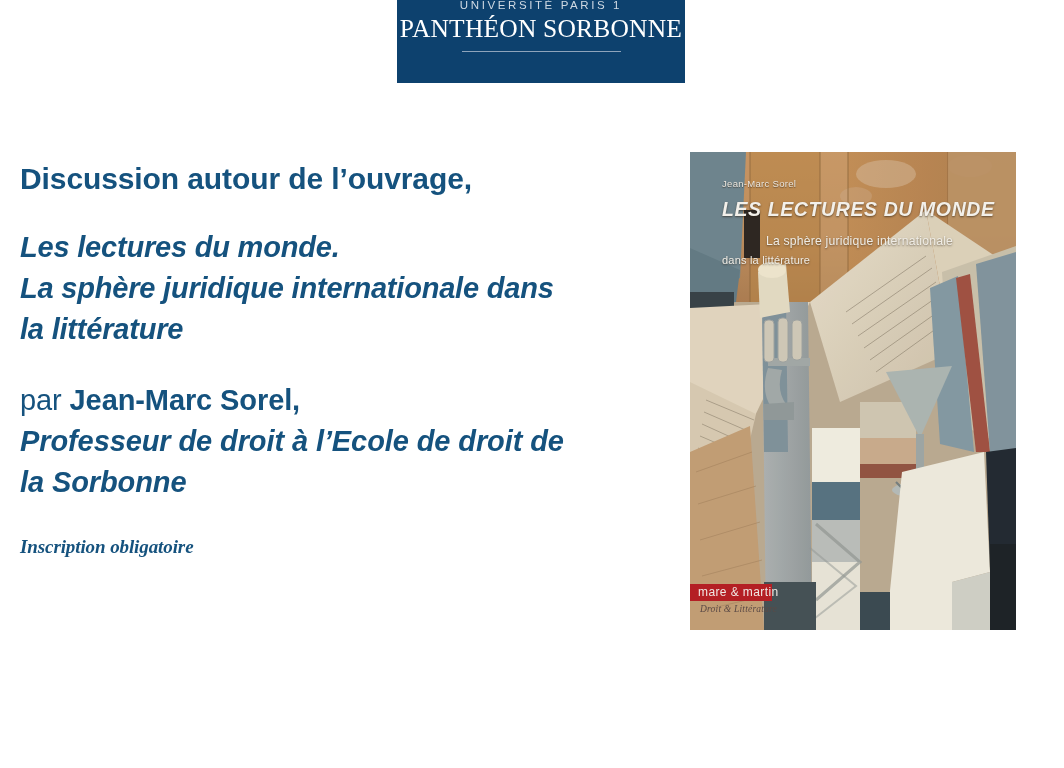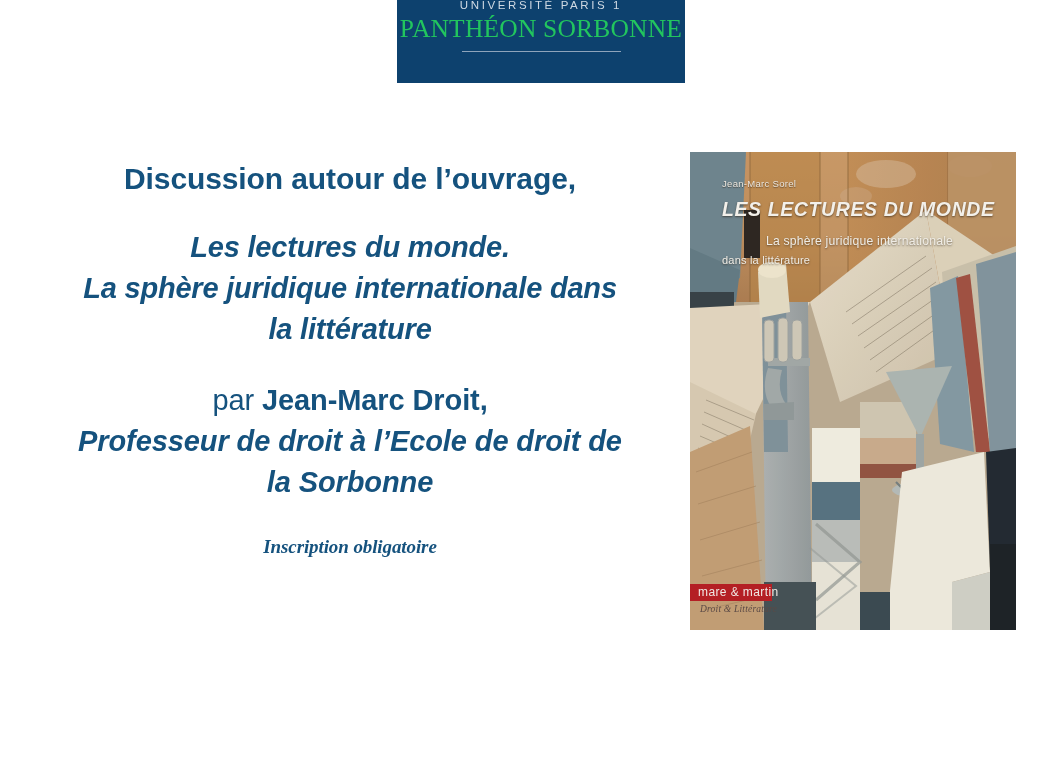--- a/index.html
+++ b/index.html
@@ -33,21 +33,21 @@
     font-size: 11.5px;
     letter-spacing: 2.6px;
     color: #cfd9e3;
     font-family: "Liberation Sans", sans-serif;
     line-height: 15px;
     white-space: nowrap;
   }
   #logo-main-line {
     font-family: "Liberation Serif", serif;
     font-size: 25.5px;
-    color: #22c55e;
+    color: #ffffff;
     letter-spacing: 0.2px;
     line-height: 30px;
     white-space: nowrap;
     margin-top: 1px;
   }
   #logo-rule {
     width: 159px;
     height: 1px;
     background: #8ea4bb;
     margin: 7px auto 0 auto;
@@ -60,21 +60,21 @@
     margin-top: 6px;
     white-space: nowrap;
   }
 
   
   #text-column {
     position: absolute;
     left: 20px;
     top: 158px;
     width: 660px;
-    text-align: center;
+    text-align: left;
     color: #15527e;
   }
   .para {
     margin: 0;
     line-height: 1.42;
   }
   .p-title {
     font-size: 30px;
     font-weight: bold;
     letter-spacing: -0.1px;
@@ -215,21 +215,21 @@
 
   <p class="para p-title">Discussion autour de l’ouvrage,</p>
 
   <p class="para p-booktitle">
     <span>Les lectures du monde.</span><br>
     <span>La sphère juridique internationale dans</span><br>
     <span>la littérature</span>
   </p>
 
   <p class="para p-author">
-    <span class="lead">par </span><span class="name">Jean-Marc Droit,</span><br>
+    <span class="lead">par </span><span class="name">Jean-Marc Sorel,</span><br>
     <span class="role">Professeur de droit à l’Ecole de droit de</span><br>
     <span class="role">la Sorbonne</span>
   </p>
 
   <p class="para p-notice">Inscription obligatoire</p>
 </div>
 
 <div id="book-cover">
   <svg viewBox="0 0 326 478" preserveAspectRatio="none">
     <defs>

